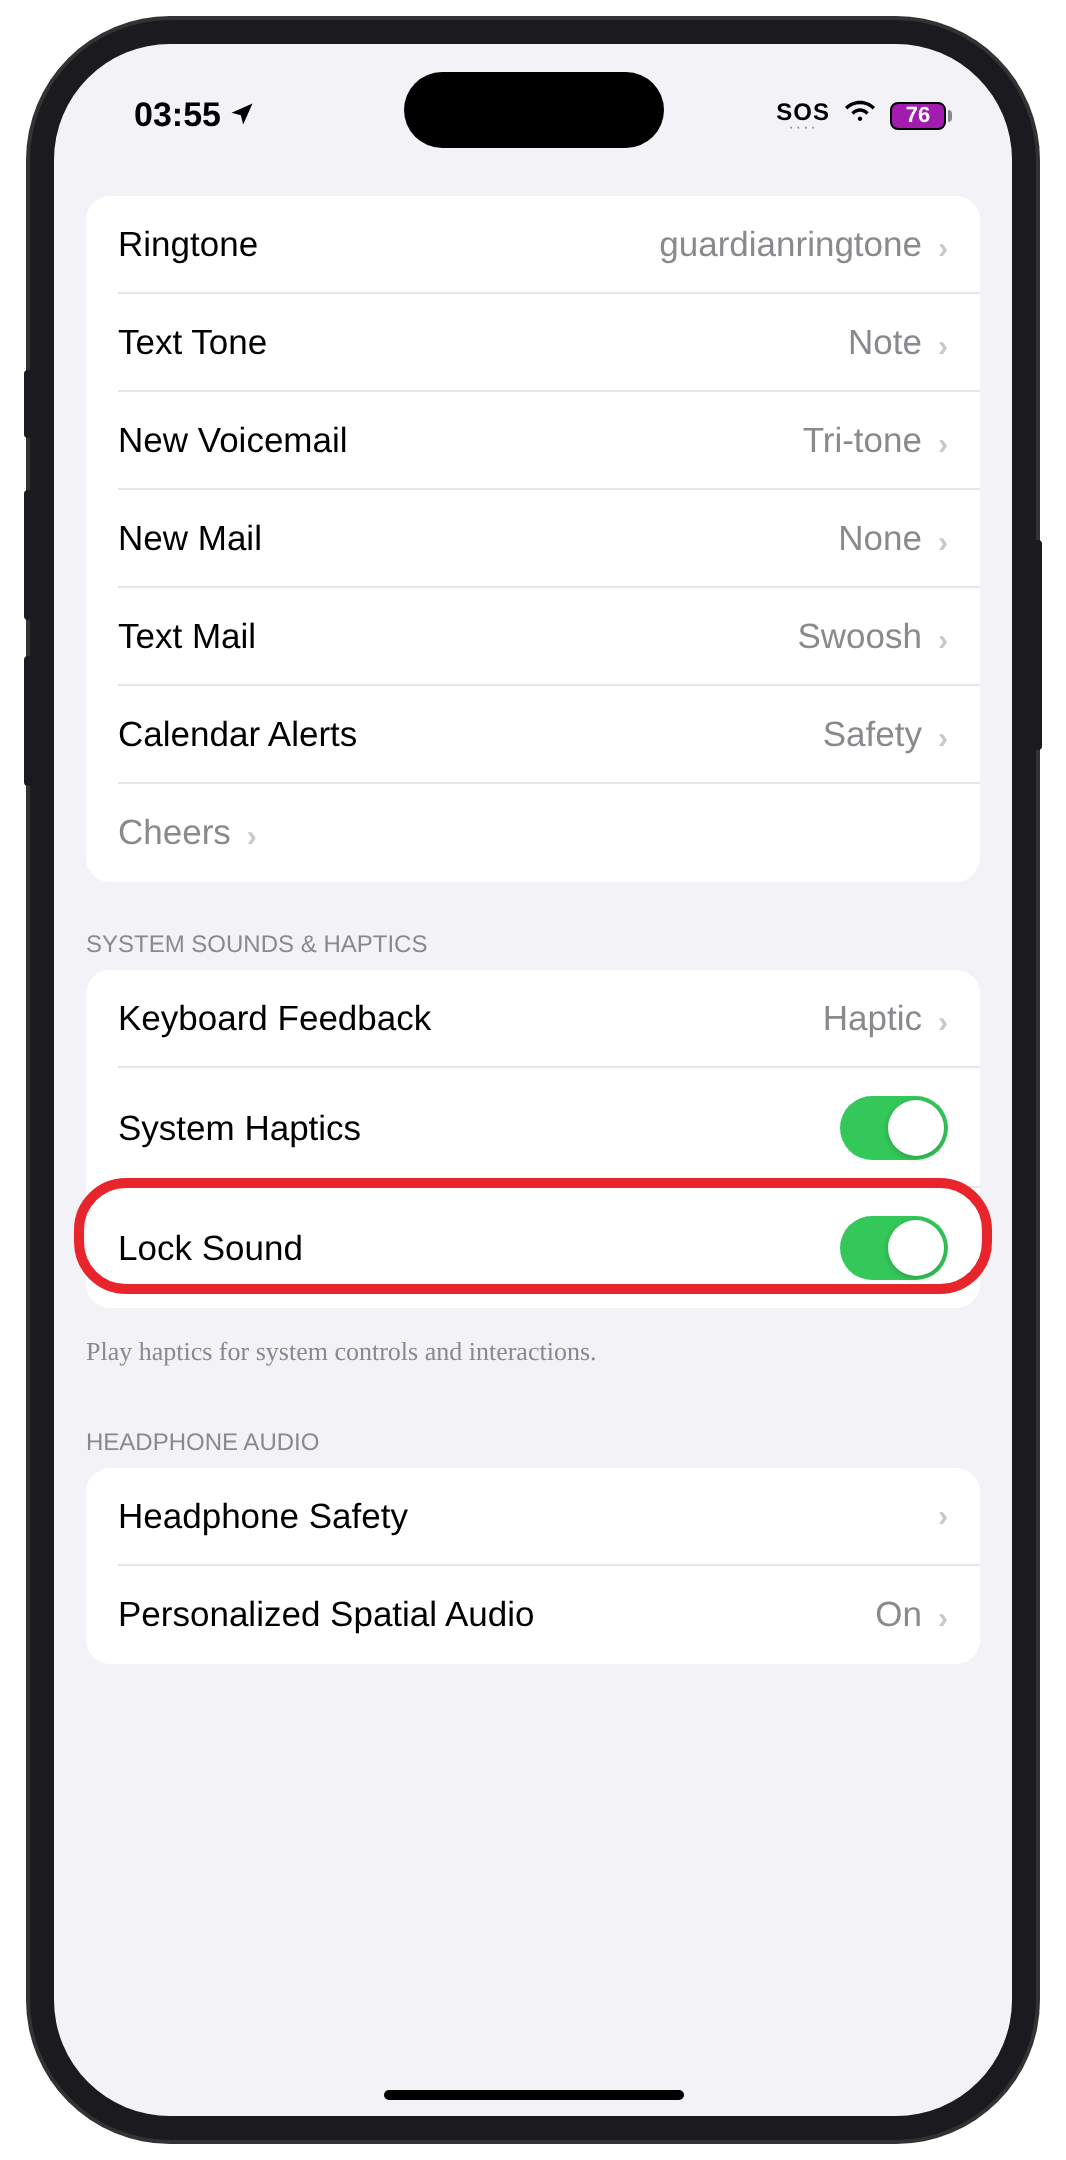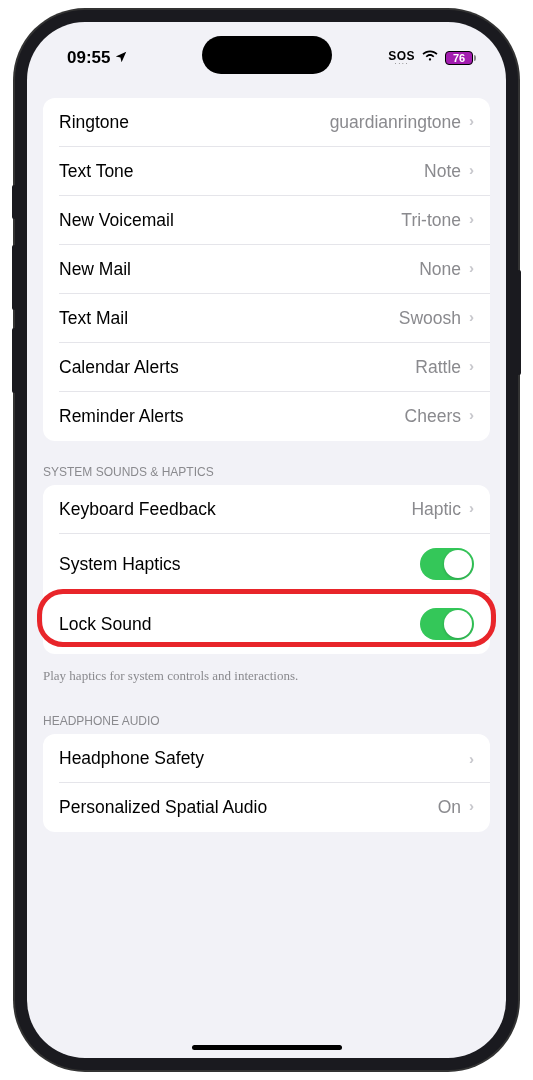--- a/index.html
+++ b/index.html
@@ -178,21 +178,21 @@
       bottom: 0;
       height: 1px;
       background: #e5e5ea;
     }
     .row-label {
       font-size: 17.5px;
       color: #000;
     }
     .row-right {
       display: flex;
-      align-items: flex-start;
+      align-items: flex-end;
       gap: 8px;
     }
     .row-value {
       font-size: 17.5px;
       color: #8a8a8e;
     }
     .chevron {
       color: #c7c7cc;
       font-size: 15px;
       font-weight: 600;
@@ -247,21 +247,21 @@
 <div class="phone-frame">
   <div class="side-btn left1"></div>
   <div class="side-btn left2"></div>
   <div class="side-btn left3"></div>
   <div class="side-btn right1"></div>
   <div class="screen">
     <div class="dynamic-island"></div>
 
     <div class="status-bar">
       <div class="status-left">
-        <span>09:55</span>
+        <span>03:55</span>
         <span class="location-arrow">
           <svg width="14" height="14" viewBox="0 0 24 24" fill="#000">
               <path d="M3 11l18-8-8 18-2-8-8-2z"></path>
             </svg>
         </span>
       </div>
       <div class="status-right">
         <div class="sos-wrap">
           <span class="sos">SOS</span>
           <span class="sos-dots">····</span>
@@ -314,26 +314,25 @@
           <div class="row">
             <span class="row-label">Text Mail</span>
             <div class="row-right">
               <span class="row-value">Swoosh</span>
               <span class="chevron">›</span>
             </div>
           </div>
           <div class="row">
             <span class="row-label">Calendar Alerts</span>
             <div class="row-right">
-              <span class="row-value">Rattle</span>
-              <span class="chevron">›</span>
-            </div>
-          </div>
-          <div class="row">
-            <span class="row-label">Reminder Alerts</span>
+              <span class="row-value">Safety</span>
+              <span class="chevron">›</span>
+            </div>
+          </div>
+          <div class="row">
             <div class="row-right">
               <span class="row-value">Cheers</span>
               <span class="chevron">›</span>
             </div>
           </div>
         </div>
       </div>
 
       <div class="section-header">SYSTEM SOUNDS &amp; HAPTICS</div>
       <div class="section" style="margin-top:0; position: relative;">

